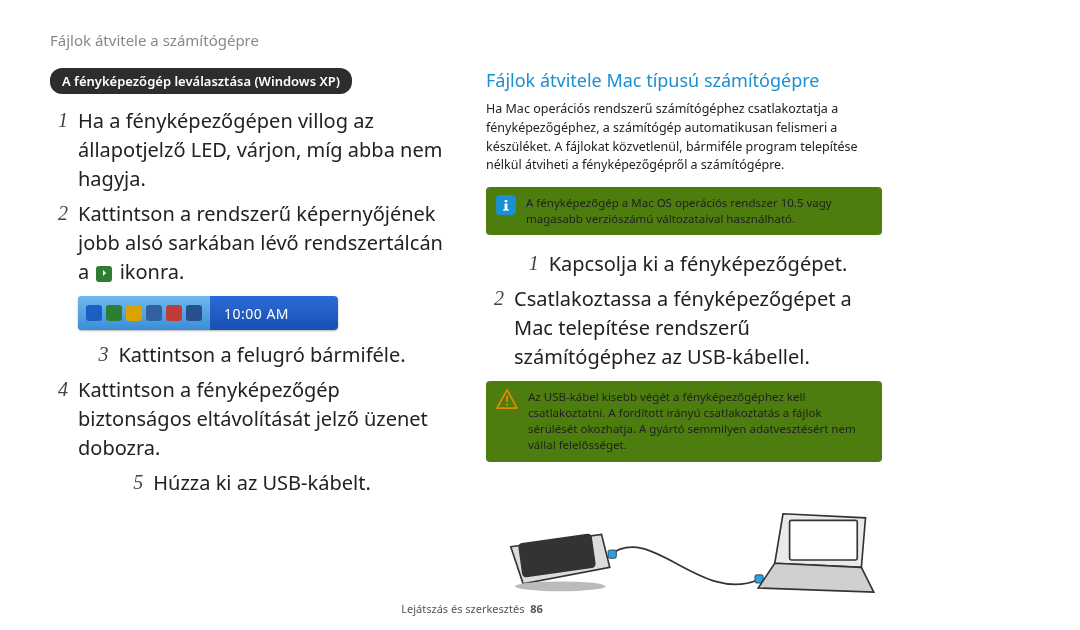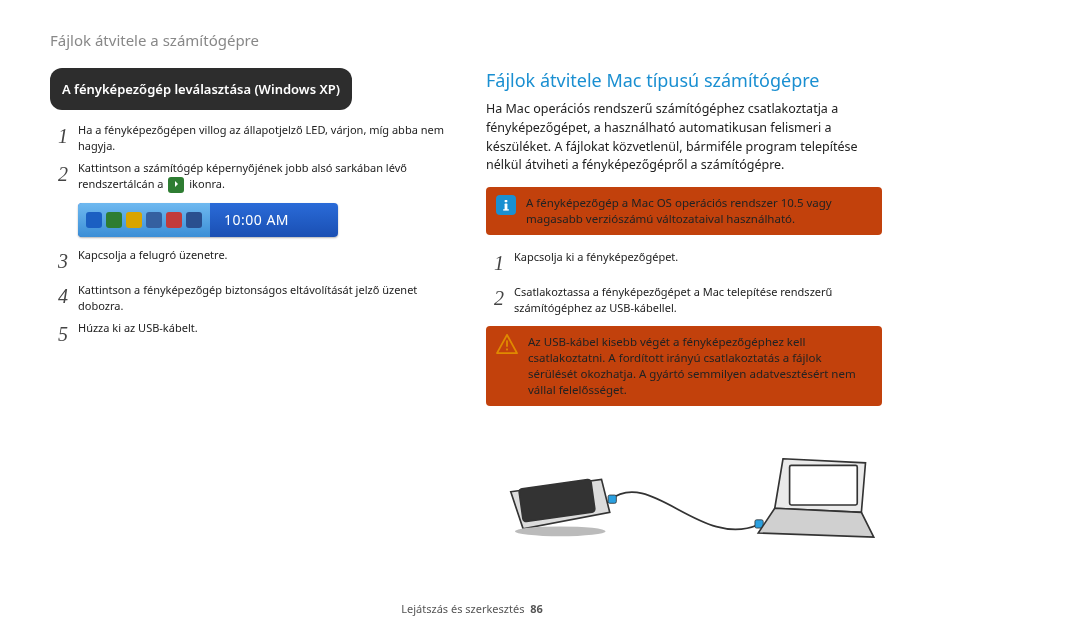--- a/index.html
+++ b/index.html
@@ -30,21 +30,21 @@
   .col {
     flex: 1 1 0;
     min-width: 0;
   }
   .pill {
     display: inline-block;
     background: #2d2d2d;
     color: #fff;
     font-weight: 600;
     font-size: 13px;
-    padding: 12px 12px;
+    padding: 4px 12px;
     border-radius: 12px;
     margin-bottom: 6px;
   }
   .small-note {
     font-size: 12px;
     color: #333;
     line-height: 1.4;
     margin-bottom: 14px;
   }
   ol.steps {
@@ -52,22 +52,23 @@
     padding: 0;
     margin: 0;
     counter-reset: step;
   }
   ol.steps > li {
     counter-increment: step;
     display: flex;
     align-items: flex-start;
     gap: 10px;
     margin: 6px 0;
-    font-size: 11px;
+    font-size: 20px;
     line-height: 1.45;
+    justify-content: center;
   }
   ol.steps > li::before {
     content: counter(step);
     font-style: italic;
     font-family: Georgia, serif;
     font-size: 20px;
     color: #444;
     width: 18px;
     flex: 0 0 18px;
     text-align: right;
@@ -125,21 +126,21 @@
     font-weight: 400;
     font-size: 18px;
     margin: 0 0 8px 0;
   }
   .para {
     font-size: 12.5px;
     line-height: 1.5;
     margin-bottom: 12px;
   }
   .infobox {
-    background: #c2410c;
+    background: #4d7c0f;
     border-radius: 4px;
     padding: 8px 10px;
     display: flex;
     gap: 10px;
     align-items: flex-start;
     font-size: 11.5px;
     line-height: 1.4;
     margin: 10px 0 14px 0;
   }
   .infobox .badge {
@@ -189,55 +190,55 @@
 
     <div class="col">
       <div class="pill">A fényképezőgép leválasztása (Windows XP)</div>
 
       <ol class="steps">
         <li>
           <span>Ha a fényképezőgépen villog az állapotjelző LED, várjon, míg abba nem hagyja.</span>
         </li>
         <li>
           <span>
-            <span>Kattintson a számítógép képernyőjének jobb alsó sarkában lévő rendszertálcán a </span>
+            <span>Kattintson a rendszerű képernyőjének jobb alsó sarkában lévő rendszertálcán a </span>
             <span class="inline-icon"></span>
             <span> ikonra.</span>
           </span>
         </li>
       </ol>
 
       <div class="taskbar">
         <div class="tray">
           <span class="ico" style="background:#1b5fc2"></span>
           <span class="ico" style="background:#2e7d32"></span>
           <span class="ico" style="background:#d9a400"></span>
           <span class="ico" style="background:#3560a0"></span>
           <span class="ico" style="background:#c23b3b"></span>
           <span class="ico" style="background:#2a4f8f"></span>
         </div>
         <div class="clock">10:00 AM</div>
       </div>
 
       <ol class="steps" start="3" style="counter-reset: step 2">
         <li>
-            <span>Kapcsolja a felugró üzenetre.</span>
+            <span>Kattintson a felugró bármiféle.</span>
           </li>
         <li>
             <span>Kattintson a fényképezőgép biztonságos eltávolítását jelző üzenet dobozra.</span>
           </li>
         <li>
             <span>Húzza ki az USB-kábelt.</span>
           </li>
       </ol>
     </div>
 
     <div class="col">
       <div class="h2">Fájlok átvitele Mac típusú számítógépre</div>
-      <div class="para">Ha Mac operációs rendszerű számítógéphez csatlakoztatja a fényképezőgépet, a használható automatikusan felismeri a készüléket. A fájlokat közvetlenül, bármiféle program telepítése nélkül átviheti a fényképezőgépről a számítógépre.</div>
+      <div class="para">Ha Mac operációs rendszerű számítógéphez csatlakoztatja a fényképezőgéphez, a számítógép automatikusan felismeri a készüléket. A fájlokat közvetlenül, bármiféle program telepítése nélkül átviheti a fényképezőgépről a számítógépre.</div>
 
       <div class="infobox">
         <div class="badge badge-info">
           <svg viewBox="0 0 20 20" width="14" height="14">
               <rect x="8" y="3" width="4" height="3" rx="1" fill="#fff"></rect>
               <rect x="8" y="8" width="4" height="9" rx="1" fill="#fff"></rect>
               <path d="M6 17h8" stroke="#fff" stroke-width="2"></path>
             </svg>
         </div>
         <div>A fényképezőgép a Mac OS operációs rendszer 10.5 vagy magasabb verziószámú változataival használható.</div>

